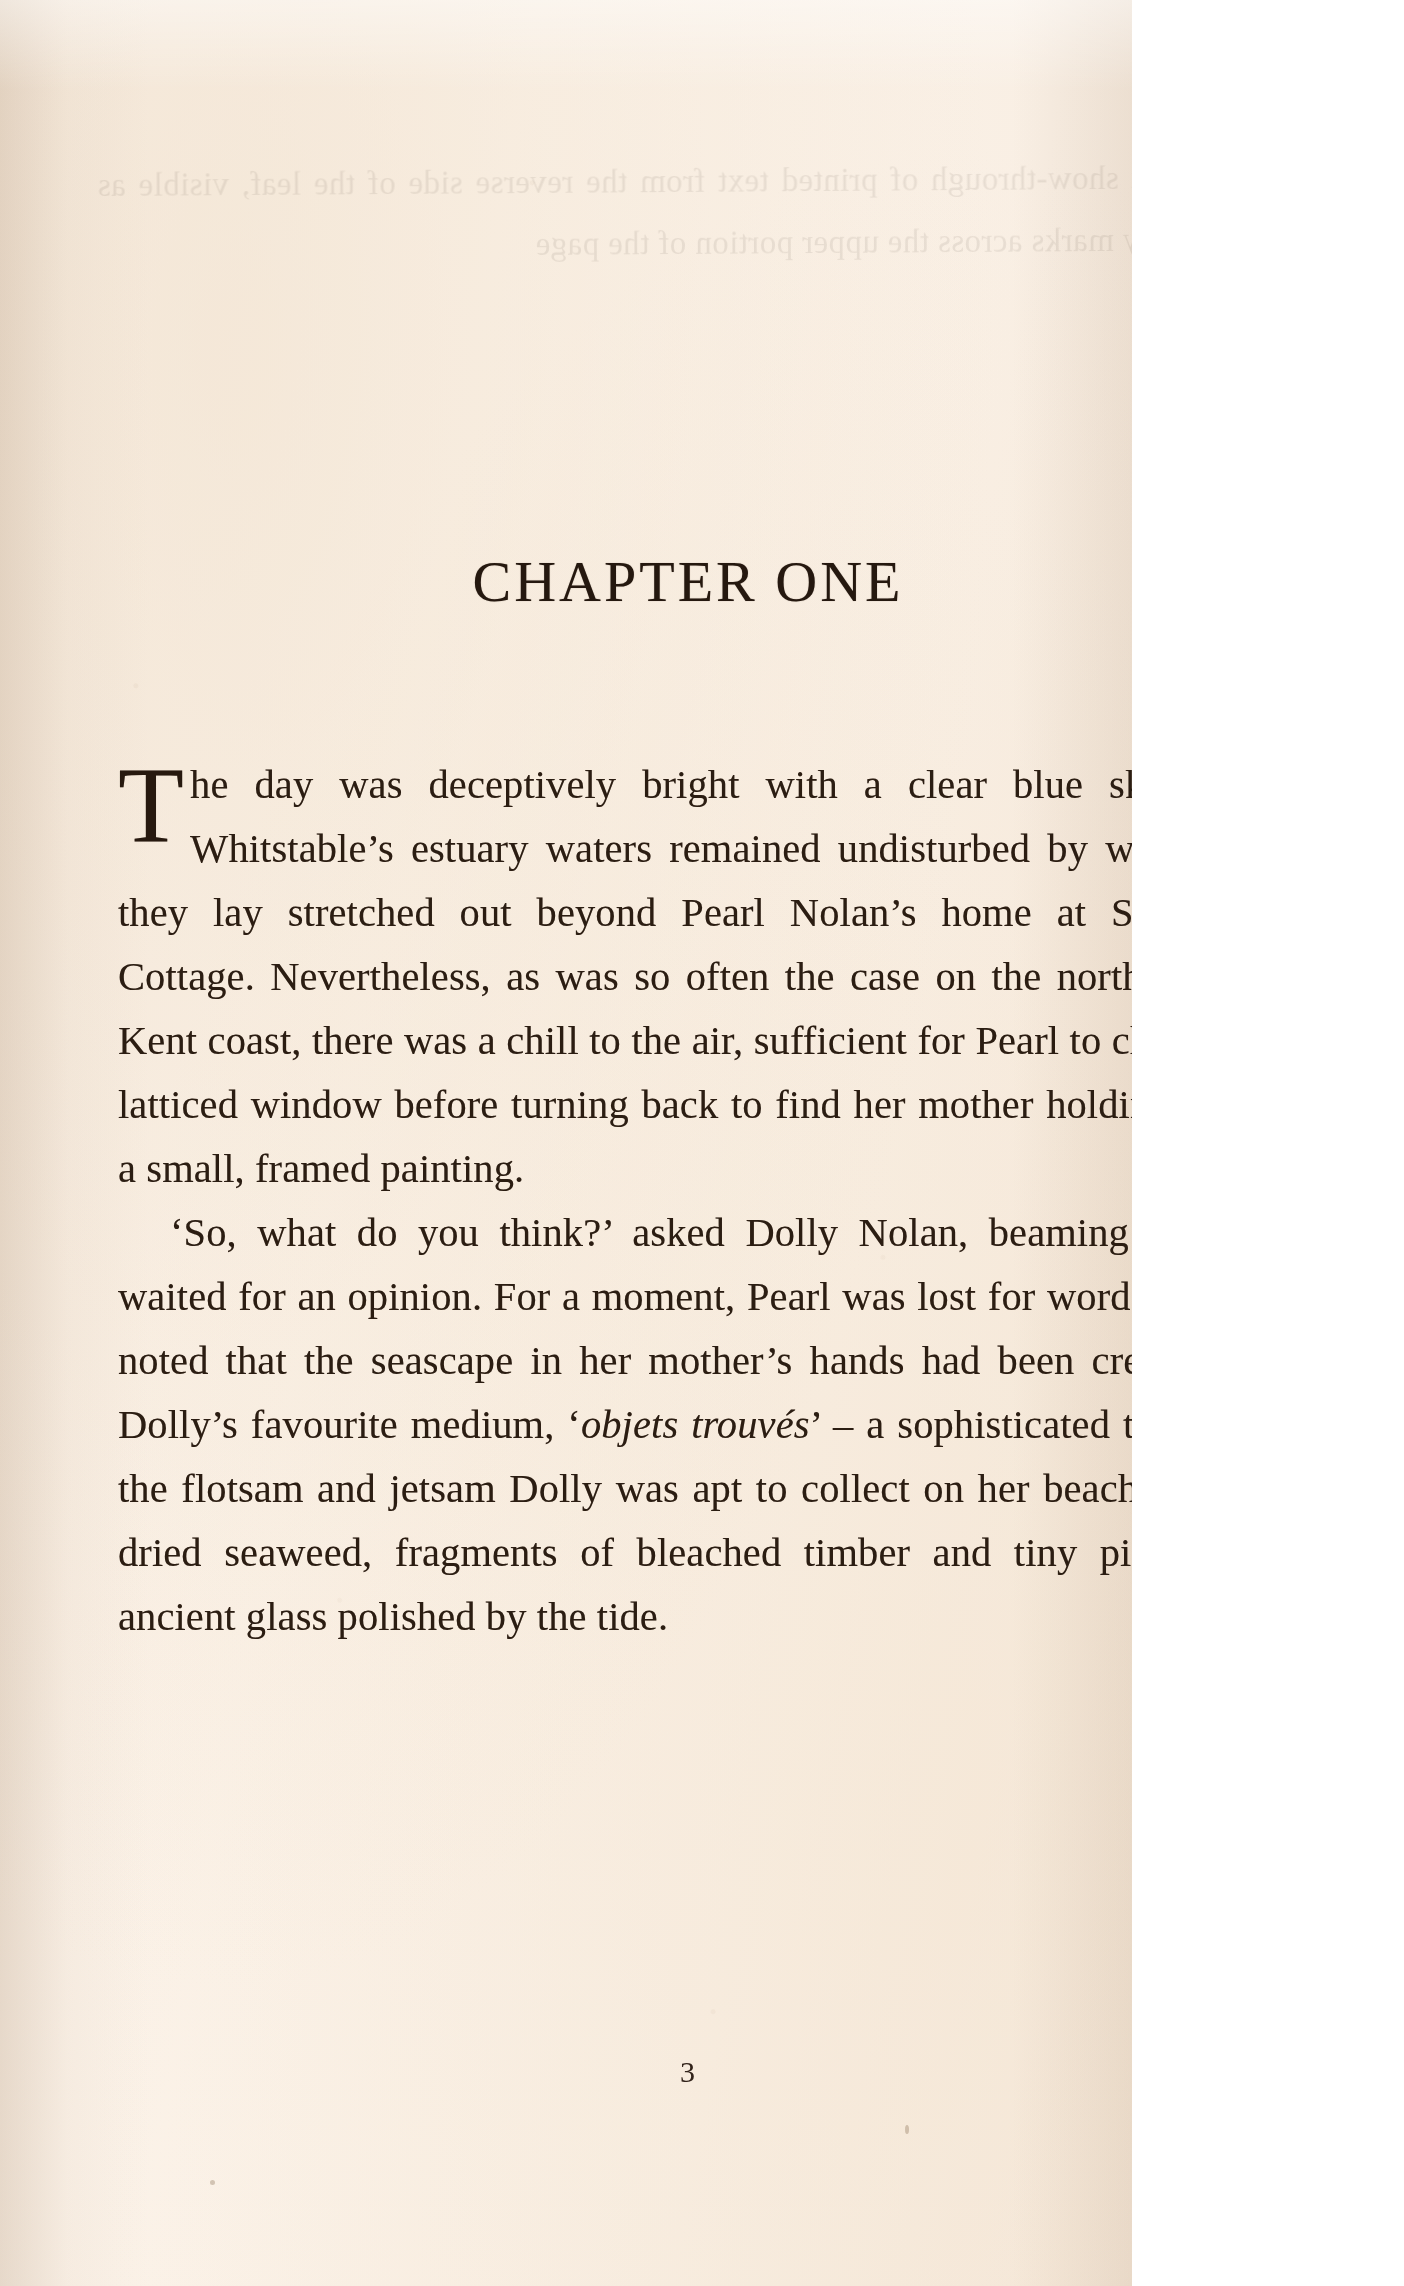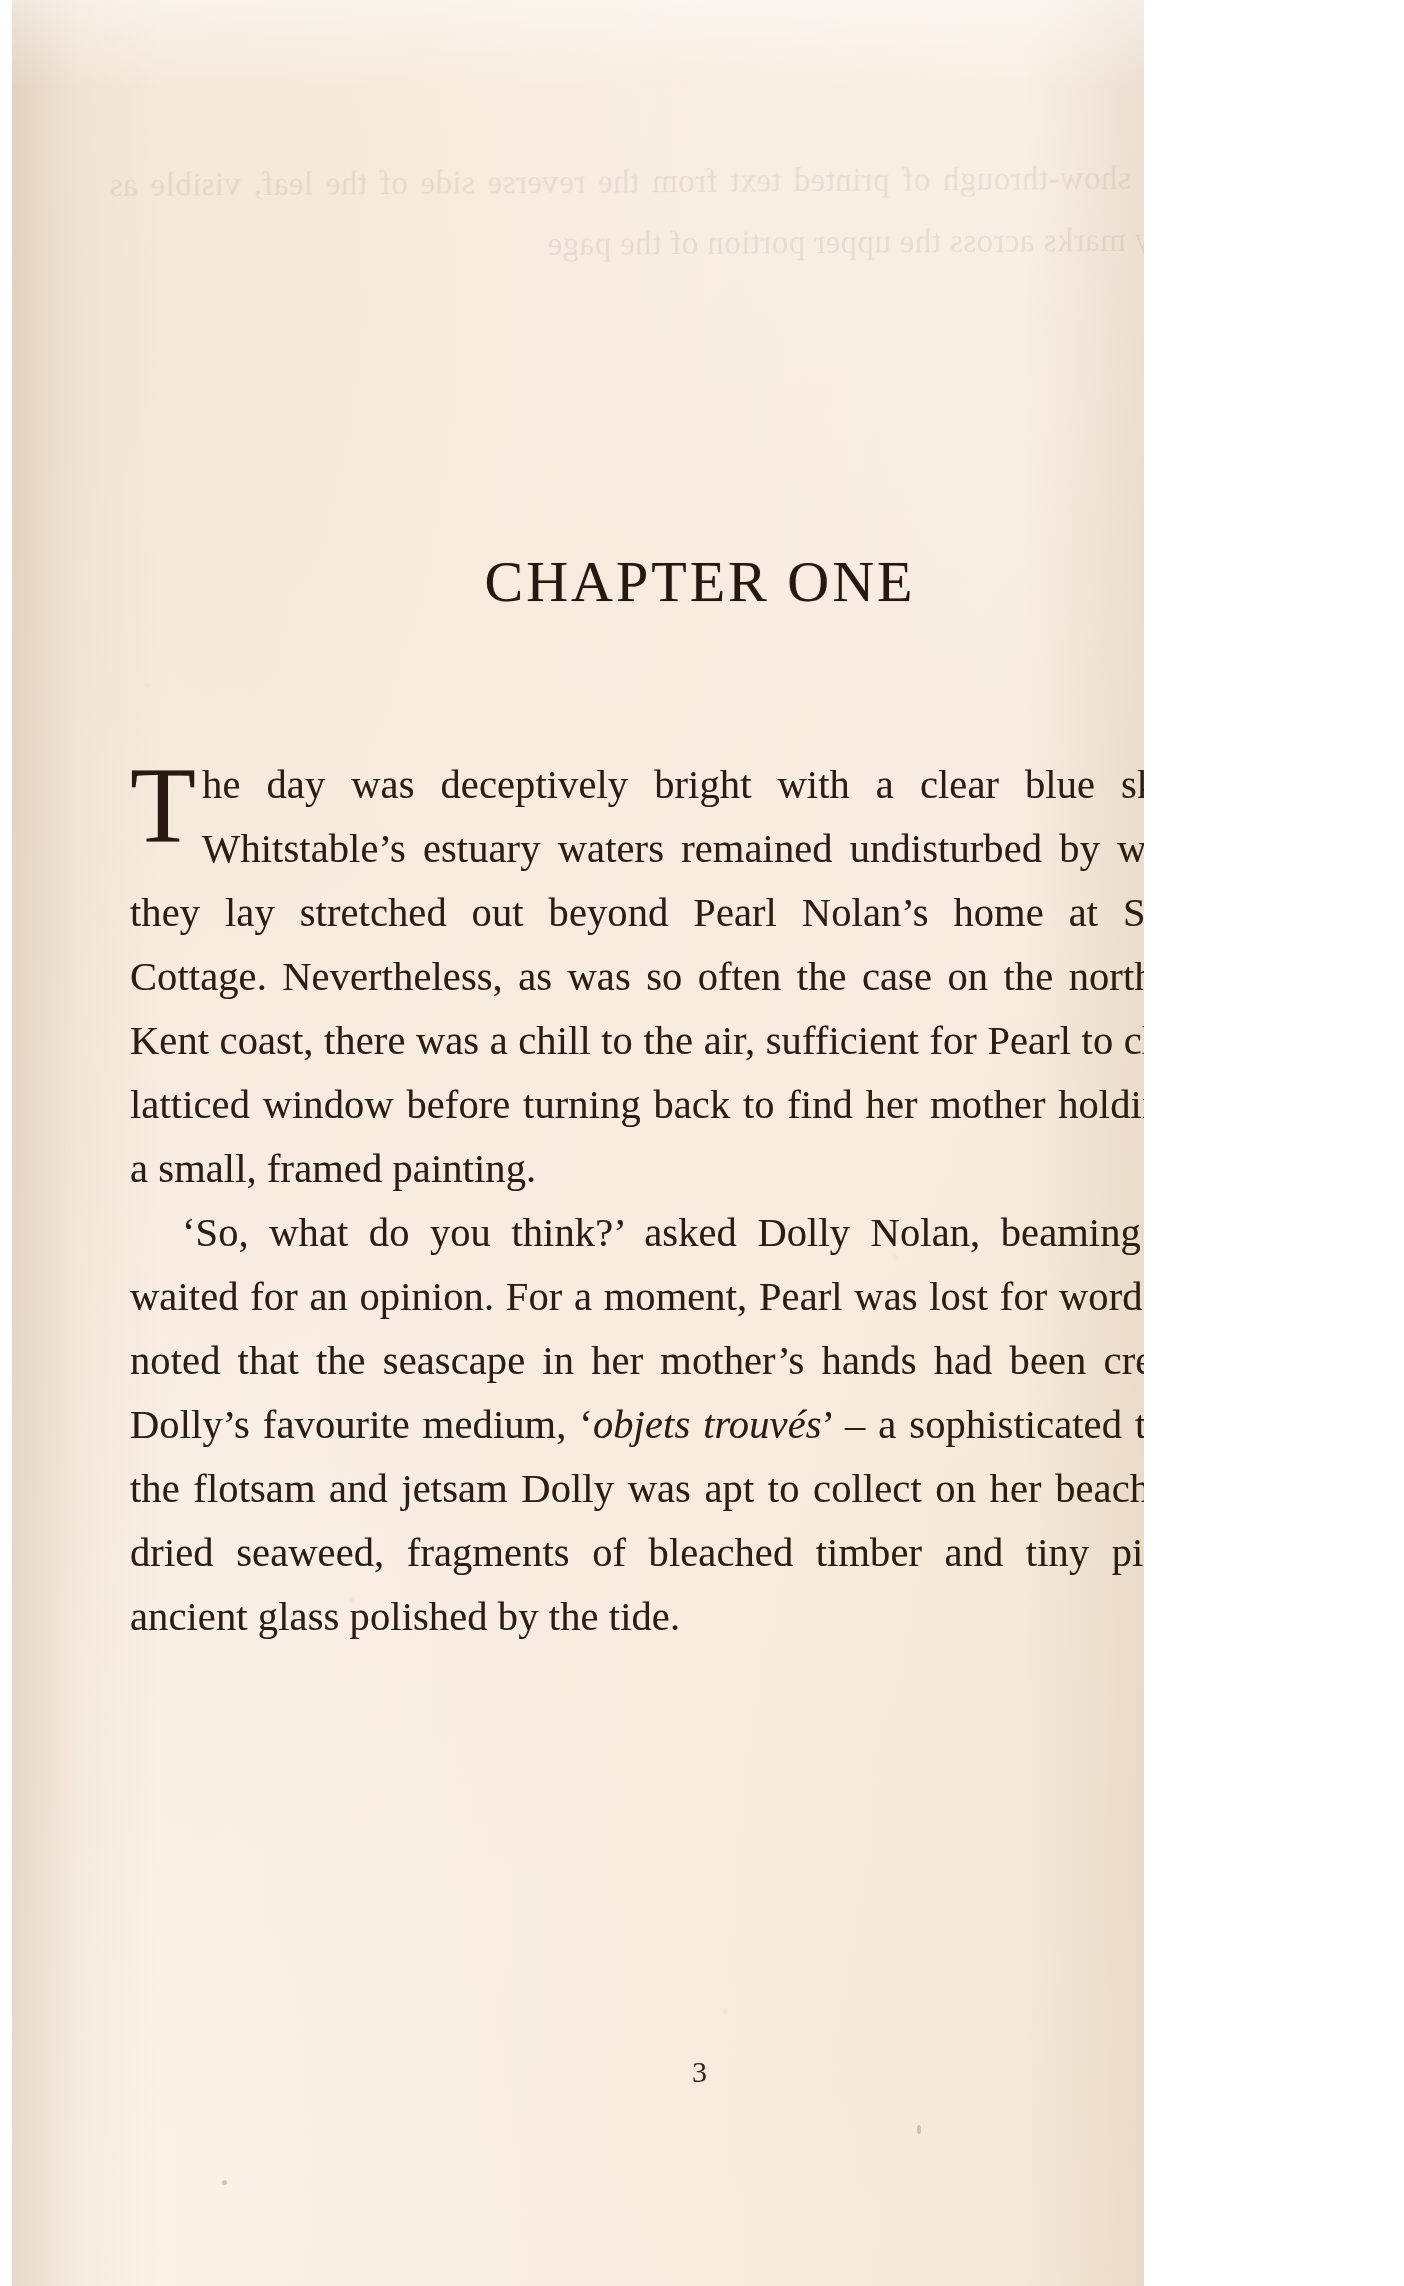--- a/index.html
+++ b/index.html
@@ -17,21 +17,20 @@
   .page {
     position: relative;
     width: 1132px;
     height: 2286px;
     background: #faf0e6;
     background-image:
       radial-gradient(ellipse at 20% 15%, rgba(240,225,205,0.55) 0%, rgba(250,240,230,0) 60%),
       radial-gradient(ellipse at 85% 80%, rgba(243,228,208,0.5) 0%, rgba(250,240,230,0) 65%),
       linear-gradient(100deg, #f8ede2 0%, #fbf2e8 35%, #f9efe4 70%, #f6e9dc 100%);
     overflow: hidden;
-    margin-left: 12px;
   }
 
   
   .bleed-through {
     position: absolute;
     left: 100px;
     top: 150px;
     width: 1150px;
     height: 780px;
     opacity: 0.085;

